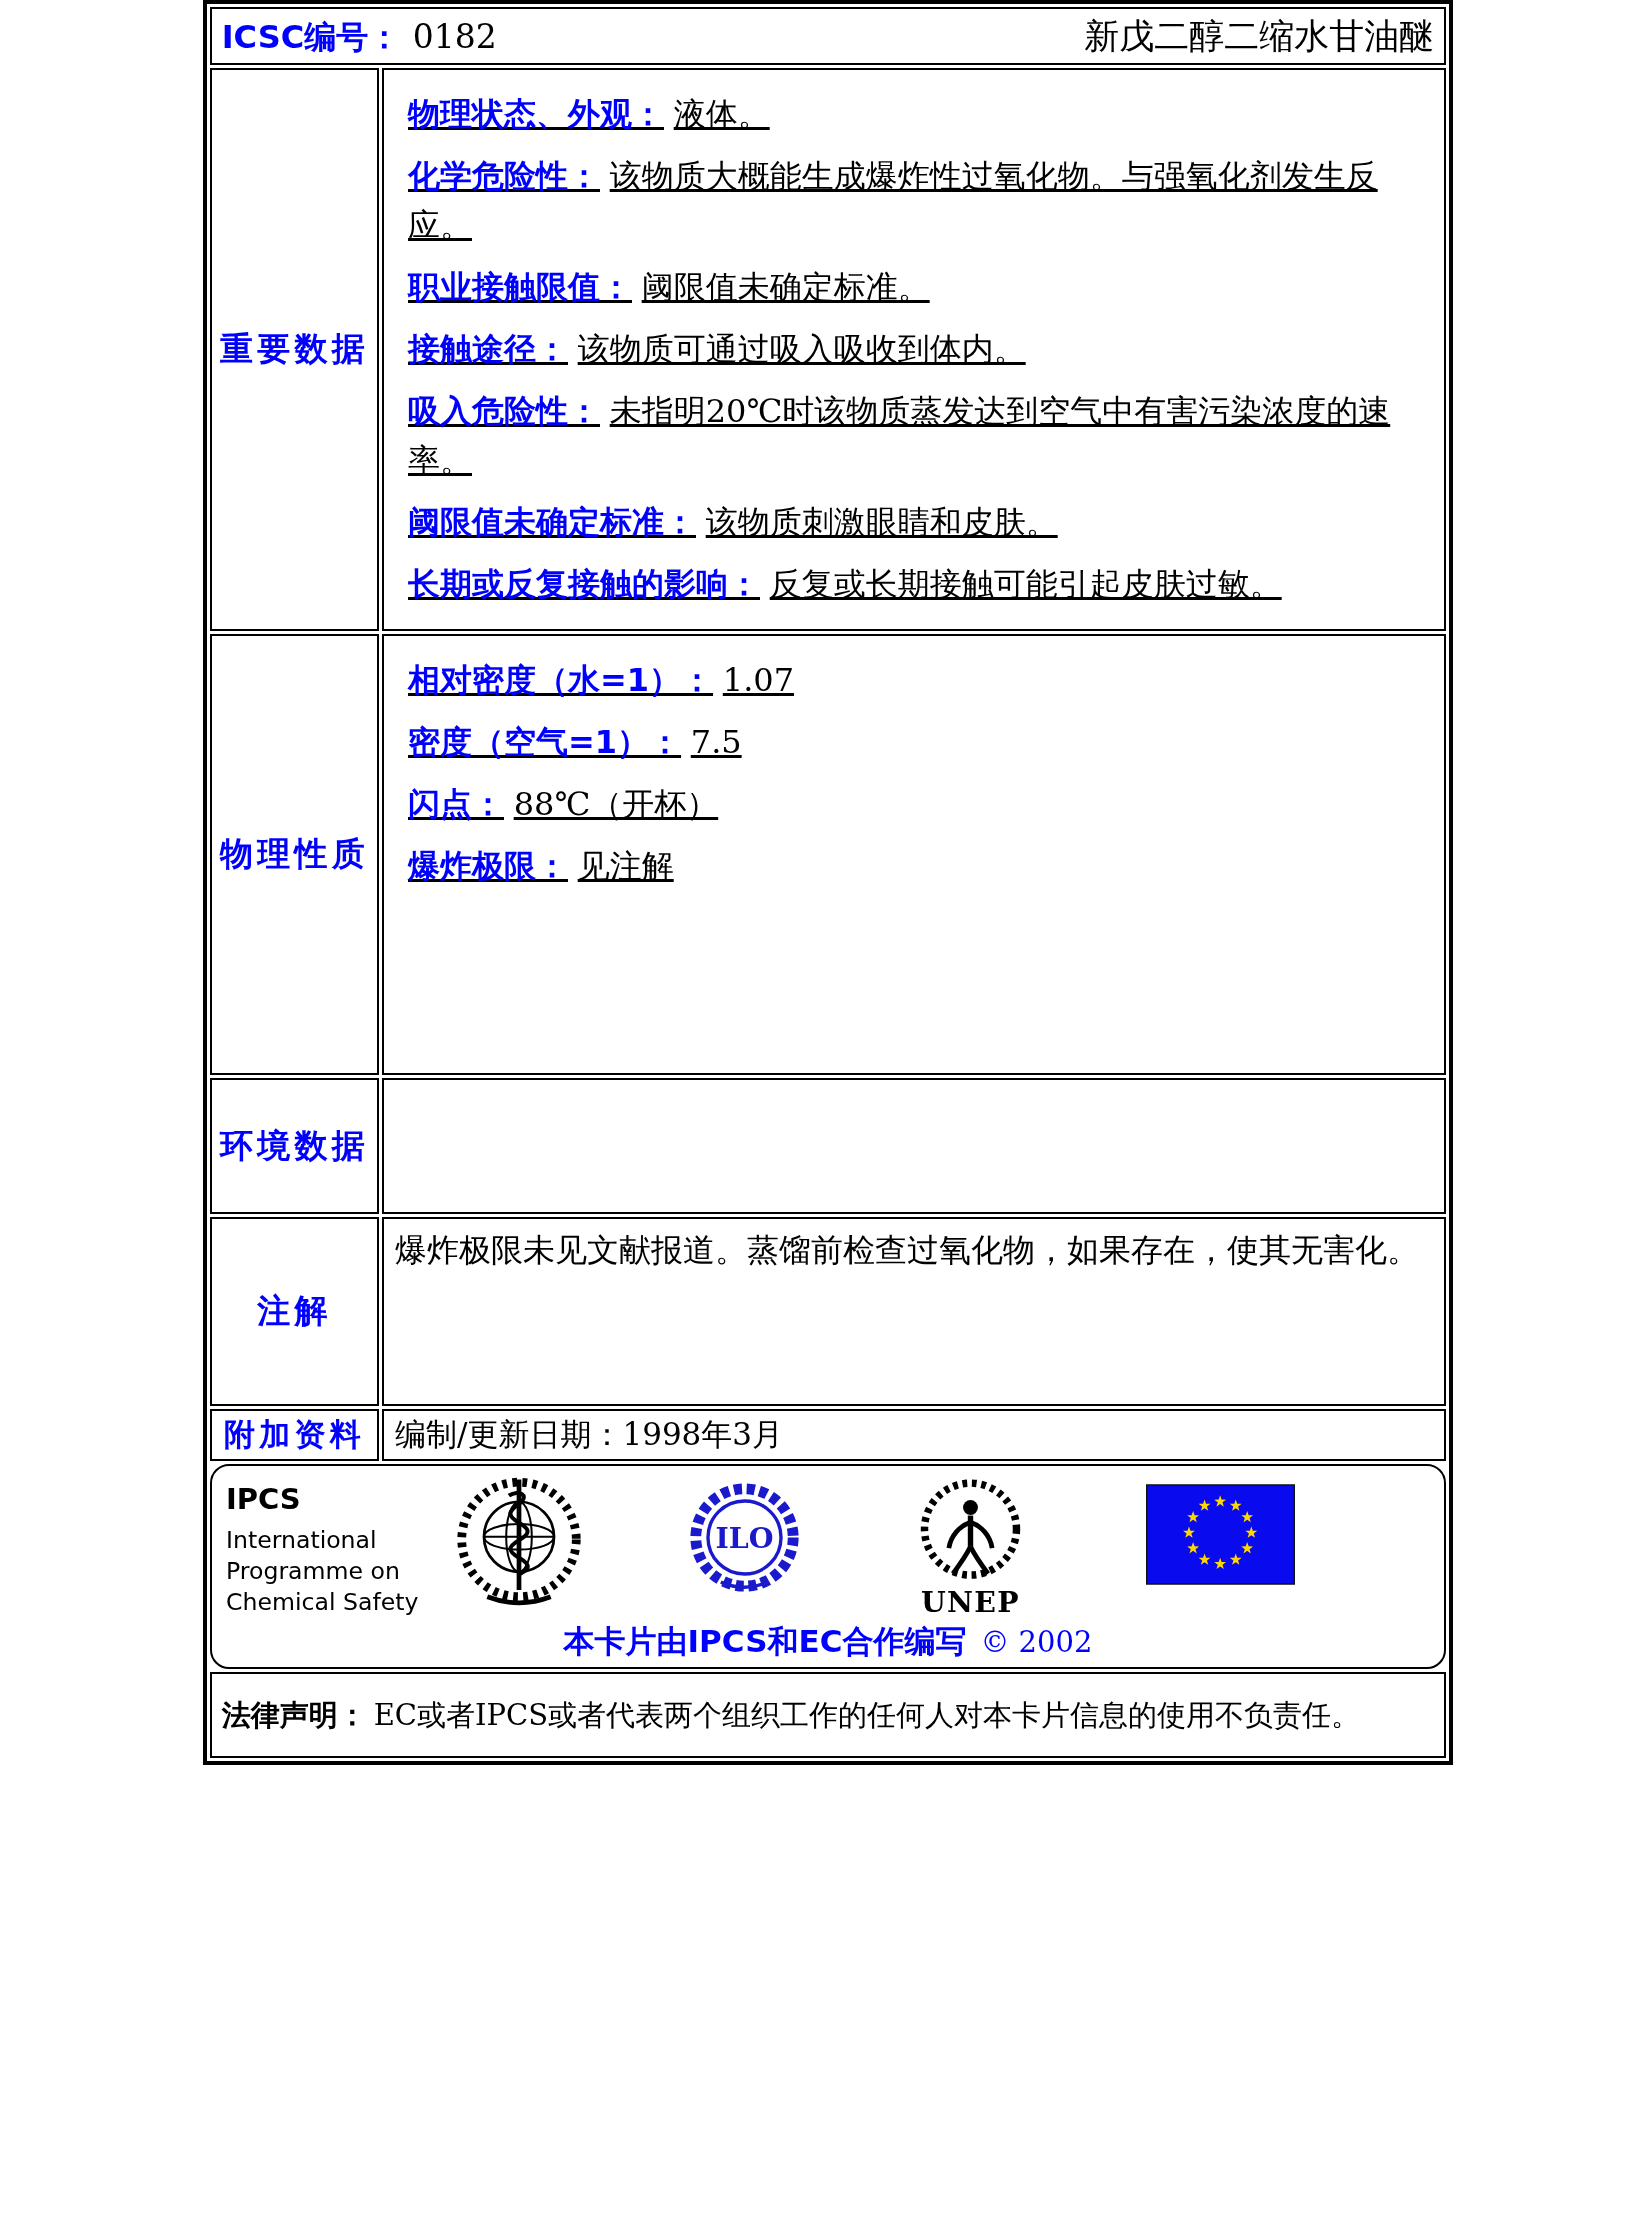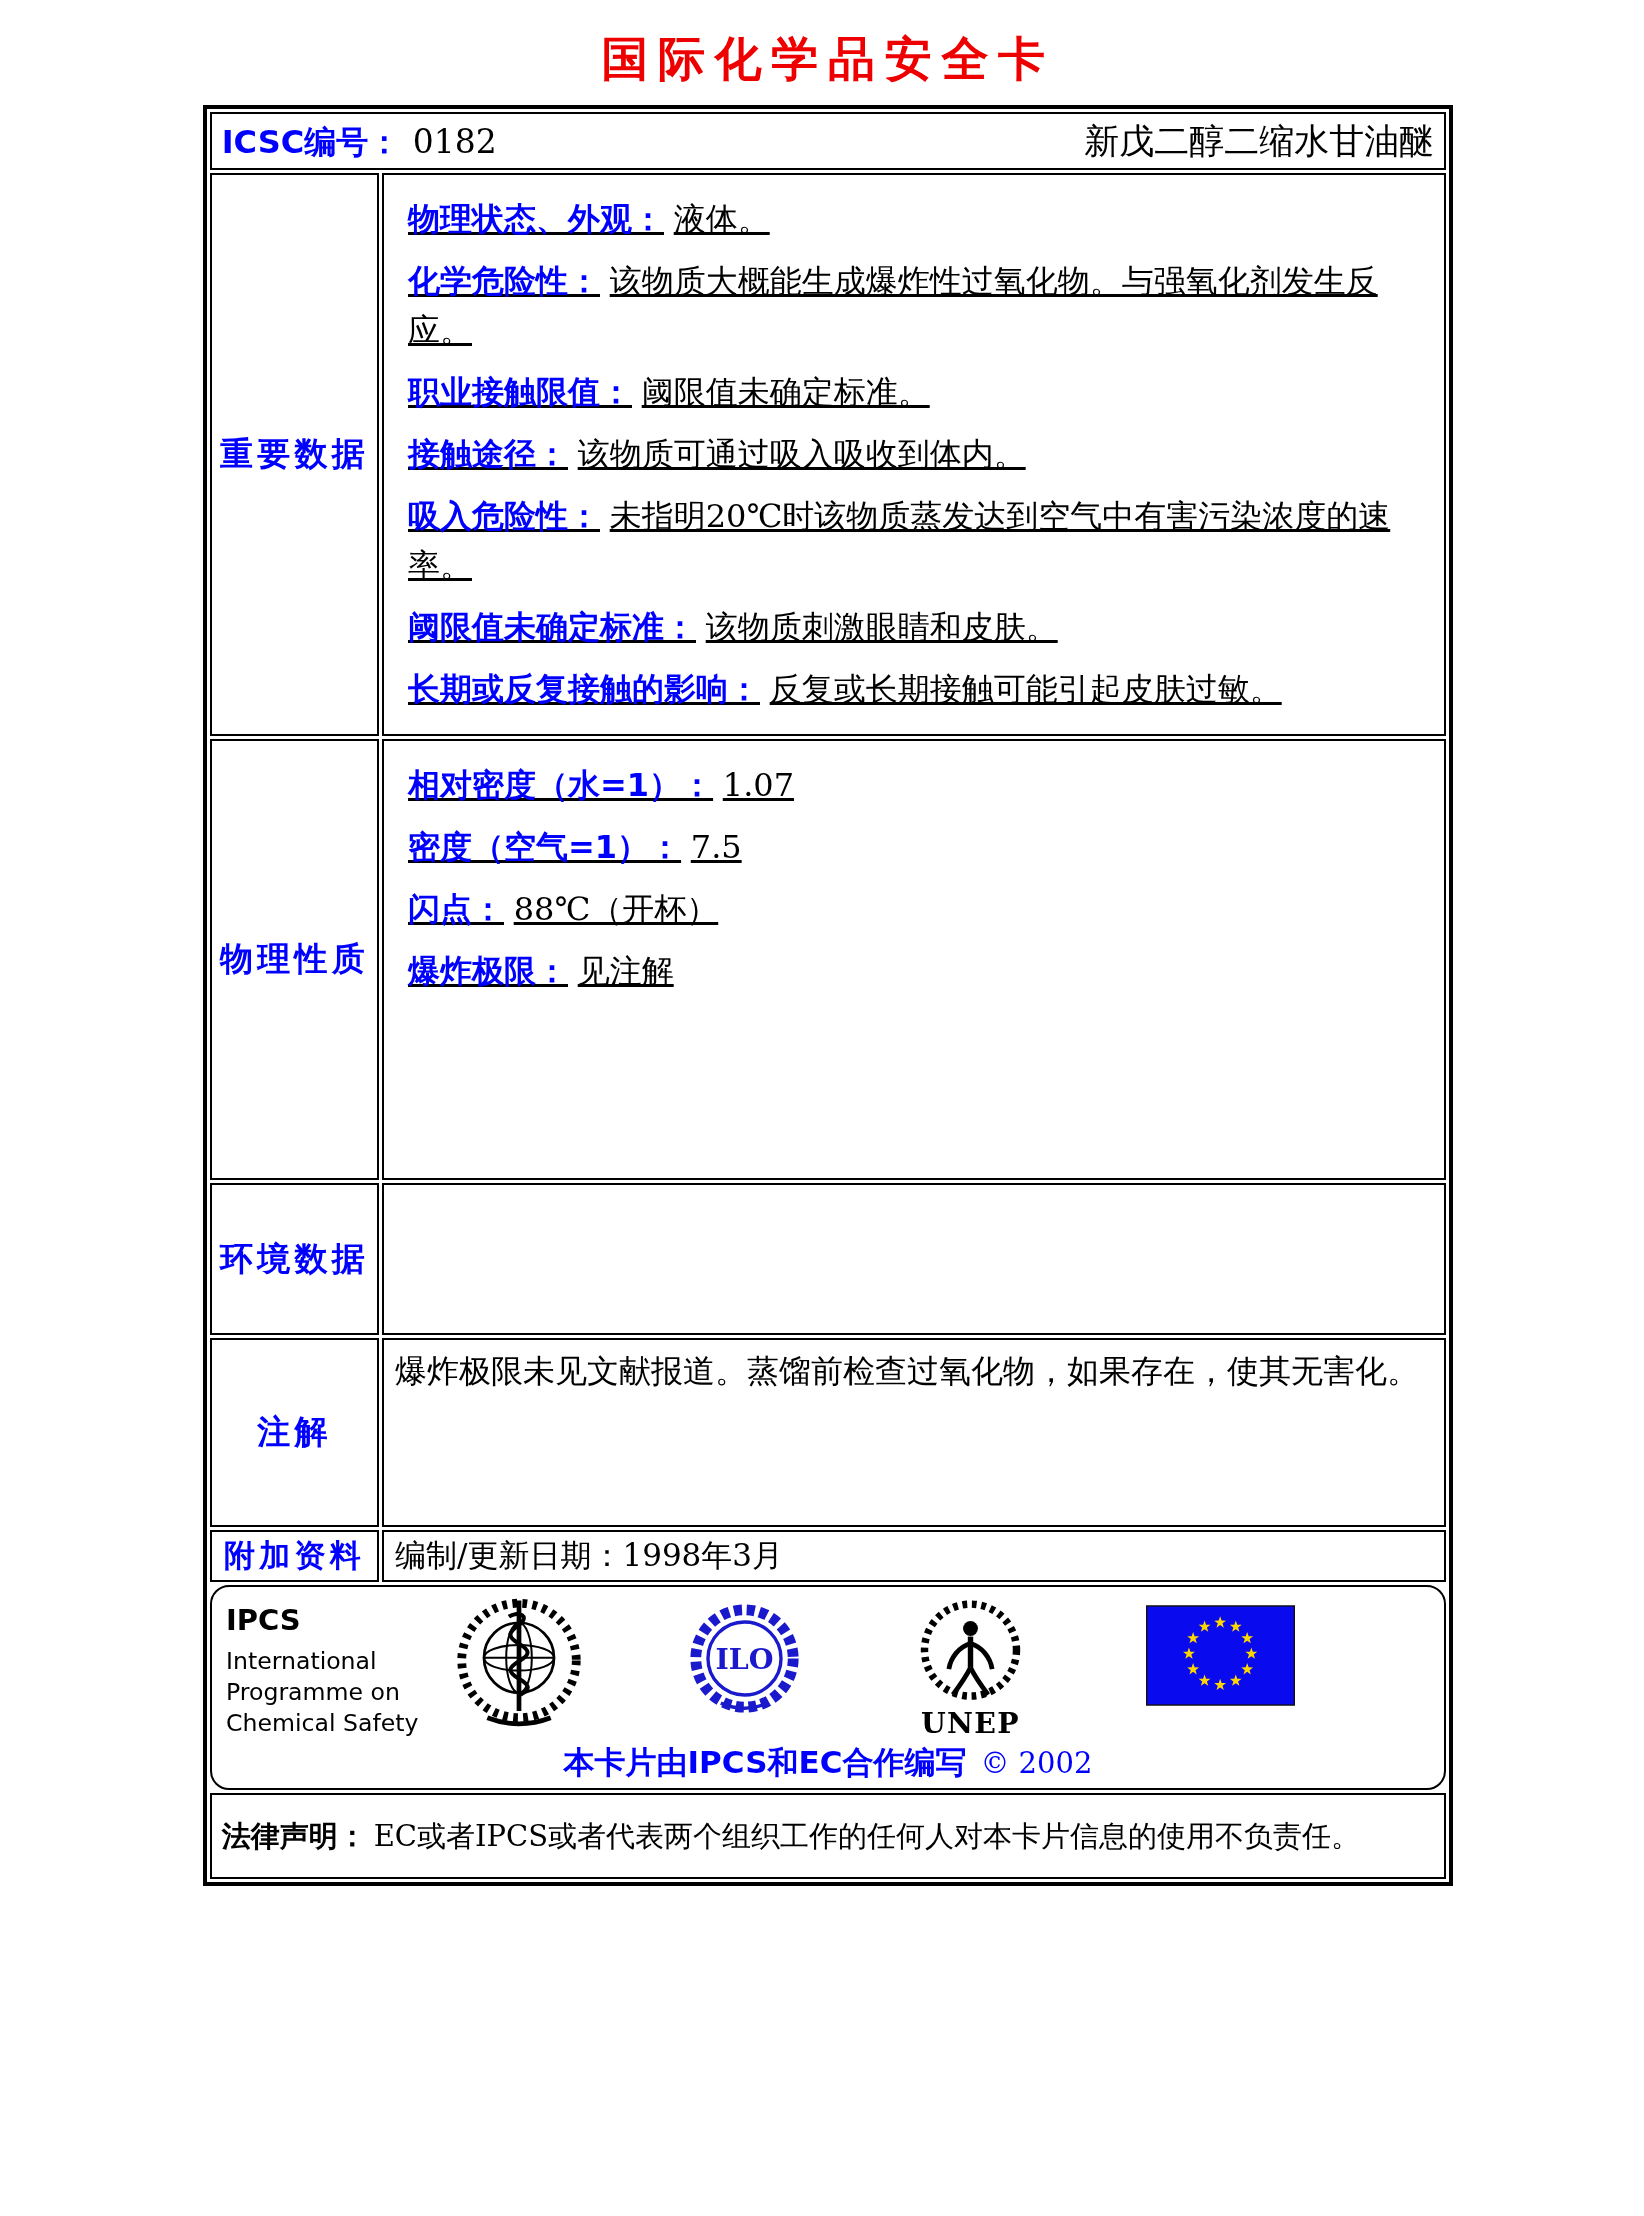--- a/index.html
+++ b/index.html
@@ -41,21 +41,21 @@
   col.col-label { width: 169px; }
   td.cell {
     border: 2.1px solid #000;
     background: #fff;
     box-sizing: border-box;
   }
 
   tr.r-header   td { height: 58px; }
   tr.r-important td { height: 538px; }
   tr.r-physical td { height: 441px; }
-  tr.r-env      td { height: 152px; }
+  tr.r-env      td { height: 136px; }
   tr.r-notes    td { height: 189px; }
   tr.r-add      td { height: 44px; }
   tr.r-footer   td { height: 177px; }
   tr.r-legal    td { height: 86px; }
 
   
   .header-cell { vertical-align: middle; padding: 0 9.7px; }
   .header-flex {
     display: flex;
     justify-content: space-between;
@@ -135,21 +135,20 @@
     font-family: "DejaVu Sans", "Liberation Sans", sans-serif;
     font-weight: bold;
     margin-right: 7px;
   }
 </style>
 </head>
 <body>
 
 <div class="page">
 
-  <h1 class="page-title">国际化学品安全卡</h1>
 
   <table class="card">
     <colgroup>
         <col class="col-label">
         <col>
       </colgroup>
 
     <tbody>
         <tr class="r-header">
       <td colspan="2" class="cell header-cell">

